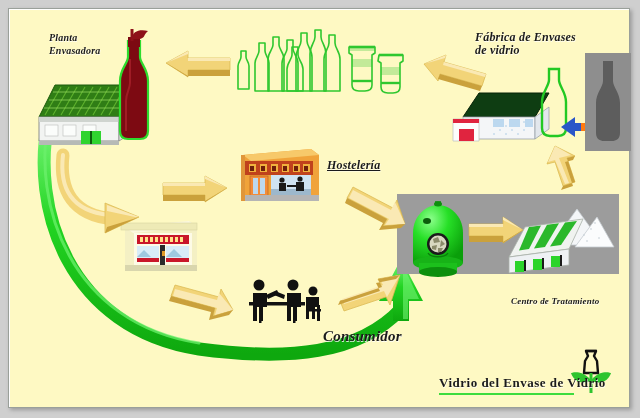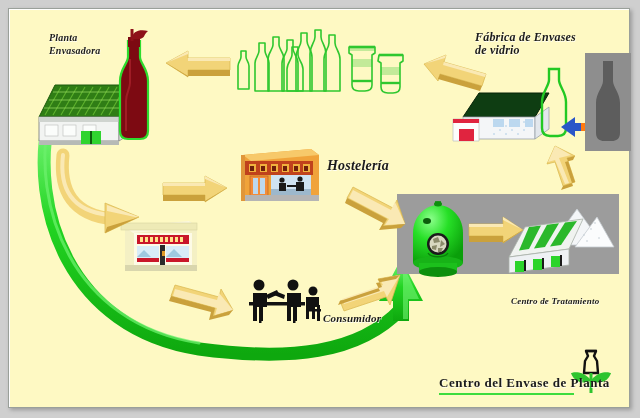--- a/index.html
+++ b/index.html
@@ -216,21 +216,21 @@
         </g>
 
         <rect x="13" y="31" width="18" height="22" fill="#f28c3a" stroke="#c46a22" stroke-width=".8"></rect>
         <rect x="16" y="33" width="5" height="16" fill="#bcd8ef"></rect>
         <rect x="23" y="33" width="5" height="16" fill="#bcd8ef"></rect>
         <rect x="6" y="50" width="76" height="6" fill="#b5b5b5"></rect>
         <rect x="4" y="10" width="4" height="46" fill="#e0963a"></rect>
       </svg>
     </div>
 
-    <div class="lbl" style="left:318px;top:149px;font-size:14px;">Hostelería</div>
+    <div class="lbl" style="left:318px;top:149px;font-size:12px;text-decoration:underline;">Hostelería</div>
 
     <div class="node" style="left:110px;top:208px;">
       <svg width="82" height="56" viewBox="0 0 82 56">
         <polygon points="6,10 70,4 78,10 78,48 6,54" fill="#f4f0c4"></polygon>
         <polygon points="6,10 70,4 78,10 14,16" fill="#fbf8df"></polygon>
         <rect x="2" y="6" width="76" height="7" fill="#eeeab6" stroke="#d8d4a0" stroke-width=".6"></rect>
         <rect x="15" y="16" width="58" height="32" fill="#fdfbe6"></rect>
 
         <rect x="18" y="18" width="52" height="9" fill="#c9162a"></rect>
         <g fill="#ffe48a" font-size="5">
@@ -279,21 +279,21 @@
           <rect x="46" y="28" width="2.5" height="18"></rect>
 
           <circle cx="66" cy="14" r="4.5"></circle>
           <path d="M60,20 L72,20 L72,30 L68,30 L68,42 L65,42 L65,32 L62,32 L62,42 L59,42 L59,20 Z"></path>
           <rect x="70" y="28" width="3" height="16"></rect>
           <rect x="60" y="32" width="14" height="2.5"></rect>
         </g>
       </svg>
     </div>
 
-    <div class="lbl" style="left:314px;top:303px;font-size:11px;">Consumidor</div>
+    <div class="lbl" style="left:314px;top:319px;font-size:15px;">Consumidor</div>
 
     <div class="node" style="left:388px;top:185px;width:222px;height:80px;background:#9c9c9c;"></div>
 
     <div class="node" style="left:398px;top:192px;">
       <svg width="62" height="80" viewBox="0 0 62 80">
         <defs>
           <radialGradient id="ig" cx="35%" cy="25%" r="80%">
             <stop offset="0%" stop-color="#8cff8c"></stop>
             <stop offset="45%" stop-color="#27e027"></stop>
             <stop offset="100%" stop-color="#0a9f0a"></stop>
@@ -440,17 +440,17 @@
       <svg width="44" height="48" viewBox="0 0 44 48">
         <path d="M17,4 L27,4 L25,9 L28,14 L29,26 L15,26 L16,14 L19,9 Z" fill="none" stroke="#111" stroke-width="2.4" stroke-linejoin="round"></path>
         <path d="M16,4 L28,4" stroke="#111" stroke-width="2.4"></path>
         <path d="M22,26 L22,46" stroke="#2ec42e" stroke-width="3"></path>
         <path d="M21,32 C12,22 2,26 2,26 C2,26 6,40 21,34 Z" fill="#2ec42e"></path>
         <path d="M23,32 C32,22 42,26 42,26 C42,26 38,40 23,34 Z" fill="#2ec42e"></path>
       </svg>
     </div>
 
     <div class="lbl" style="left:430px;top:366px;font-size:13px;letter-spacing:.5px;
-         font-family:'Liberation Serif',serif;font-style:normal;">Centro del Envase de Planta</div>
+         font-family:'Liberation Serif',serif;font-style:normal;">Vidrio del Envase de Vidrio</div>
     <div class="logo-underline" style="left:430px;top:384px;width:135px;"></div>
 
   </div>
 </div>
 
 </body></html>

